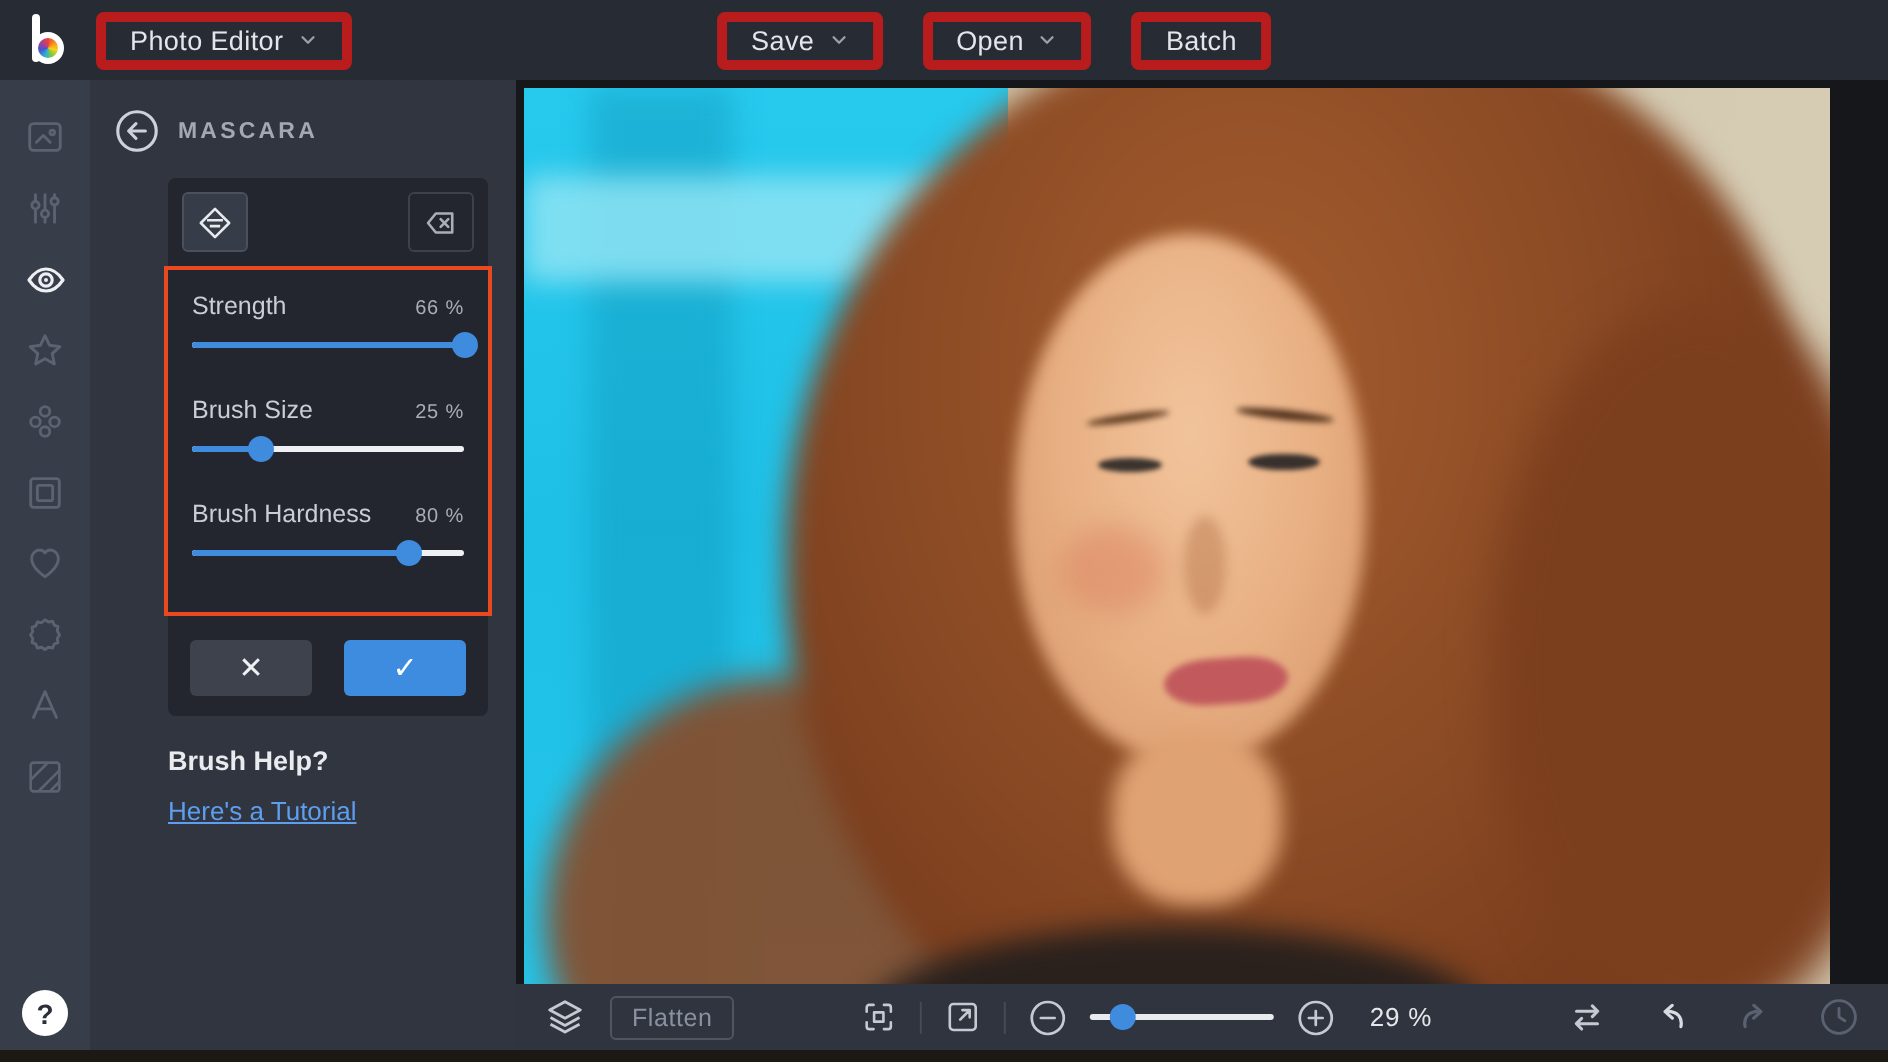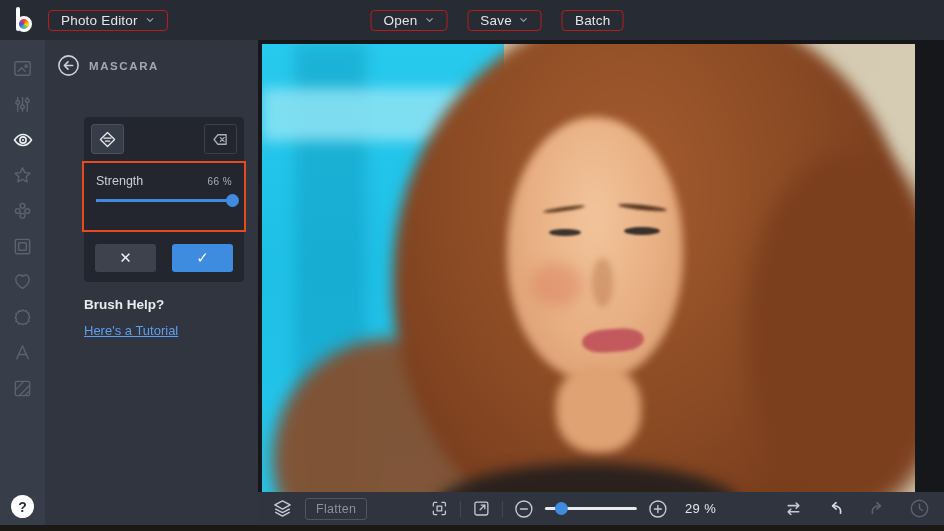--- a/index.html
+++ b/index.html
@@ -20,21 +20,21 @@
   }
   .logo { position:relative; width:26px; height:28px; margin-right:10px; }
   .logo .stem { position:absolute; left:4px; top:1px; width:4px; height:24px; background:#fff; border-radius:2px; }
   .logo .bowl {
     position:absolute; left:4px; top:10px; width:16px; height:16px; border-radius:50%;
     border:3px solid #fff;
     background:conic-gradient(#e8413c,#f7941e,#f7d21e,#7ac943,#29abe2,#4a51c9,#a3409e,#e8413c);
   }
   .tb-btn {
     display:flex; align-items:center; gap:7px;
-    border:1px solid #b91c1c; border-radius:4px;
+    border:5px solid #b91c1c; border-radius:4px;
     color:#e3e5ea; font-size:13.5px; letter-spacing:.2px;
     padding:2px 12px; background:transparent; cursor:pointer; white-space:nowrap;
   }
   .chev { color:#9aa0ab; }
   .center-group { position:absolute; left:calc(50% + 25px); transform:translateX(-50%); display:flex; gap:20px; }
   .right-group { margin-left:auto; display:flex; align-items:center; gap:10px; }
   .plus-btn {
     display:flex; align-items:center; gap:7px;
     background:#f7941e; border-radius:5px; height:30px; padding:0 14px;
     color:#fff; font-size:14px; font-weight:600; cursor:pointer;
@@ -67,21 +67,21 @@
   }
 
   
   .panel {
     position:absolute; left:45px; top:40px; width:213px; height:491px;
     background:#30353f; z-index:30; color:#c9cdd5;
   }
   .panel-header { display:flex; align-items:center; gap:9px; padding:14px 14px 12px 12px; }
   .back-btn { color:#cdd1d9; cursor:pointer; }
   .panel-title { font-size:11.5px; font-weight:700; letter-spacing:1.6px; color:#a2a8b4; }
-  .panel-body { margin-left:39px; width:160px;margin-top:28px; }
+  .panel-body { margin-left:39px; width:160px; }
   .card { background:#23262e; border-radius:4px; }
   .tools-row { display:flex; justify-content:space-between; padding:7px; }
   .tool-btn {
     width:33px; height:30px; border-radius:3px; display:flex; align-items:center; justify-content:center;
     cursor:pointer; border:1px solid #3c414d; color:#a9afba; background:transparent;
   }
   .tool-btn.selected { background:#363c48; border-color:#4a505c; color:#e8eaee; }
   .sliders-box { margin:0 -2px; border:2px solid #e8491f; padding:11px 12px 4px; }
   .slider-label-row { display:flex; justify-content:space-between; align-items:baseline; margin-bottom:11px; }
   .slider-label { font-size:12.5px; color:#c9cdd5; }
@@ -156,27 +156,27 @@
   </div>
   <div class="tb-btn">
     <span>Photo Editor</span>
     <svg class="chev" width="10" height="10" viewBox="0 0 22 22" fill="none" stroke="currentColor" stroke-width="2.6" stroke-linecap="round" stroke-linejoin="round">
         <path d="M5 8l6 6 6-6"></path>
       </svg>
   </div>
 
   <div class="center-group">
     <div class="tb-btn">
-      <span>Open</span>
+      <span>Save</span>
       <svg class="chev" width="10" height="10" viewBox="0 0 22 22" fill="none" stroke="currentColor" stroke-width="2.6" stroke-linecap="round" stroke-linejoin="round">
           <path d="M5 8l6 6 6-6"></path>
         </svg>
     </div>
     <div class="tb-btn">
-      <span>Save</span>
+      <span>Open</span>
       <svg class="chev" width="10" height="10" viewBox="0 0 22 22" fill="none" stroke="currentColor" stroke-width="2.6" stroke-linecap="round" stroke-linejoin="round">
           <path d="M5 8l6 6 6-6"></path>
         </svg>
     </div>
     <div class="tb-btn">
       <span>Batch</span>
     </div>
   </div>
 
 </div>
@@ -276,20 +276,40 @@
 
       <div class="sliders-box">
         <div class="slider-group">
           <div class="slider-label-row">
             <span class="slider-label">Strength</span>
             <span class="slider-value">66 %</span>
           </div>
           <div class="track">
             <div class="fill" style="width: 100%;"></div>
             <div class="knob" style="left: calc(100% - 6.5px);"></div>
+          </div>
+        </div>
+        <div class="slider-group">
+          <div class="slider-label-row">
+            <span class="slider-label">Brush Size</span>
+            <span class="slider-value">25 %</span>
+          </div>
+          <div class="track">
+            <div class="fill" style="width: 25%;"></div>
+            <div class="knob" style="left: calc(25% - 6.5px);"></div>
+          </div>
+        </div>
+        <div class="slider-group">
+          <div class="slider-label-row">
+            <span class="slider-label">Brush Hardness</span>
+            <span class="slider-value">80 %</span>
+          </div>
+          <div class="track">
+            <div class="fill" style="width: 80%;"></div>
+            <div class="knob" style="left: calc(80% - 6.5px);"></div>
           </div>
         </div>
       </div>
 
       <div class="actions-row">
         <button class="action-btn">✕</button>
         <button class="action-btn apply">✓</button>
       </div>
     </div>
 

